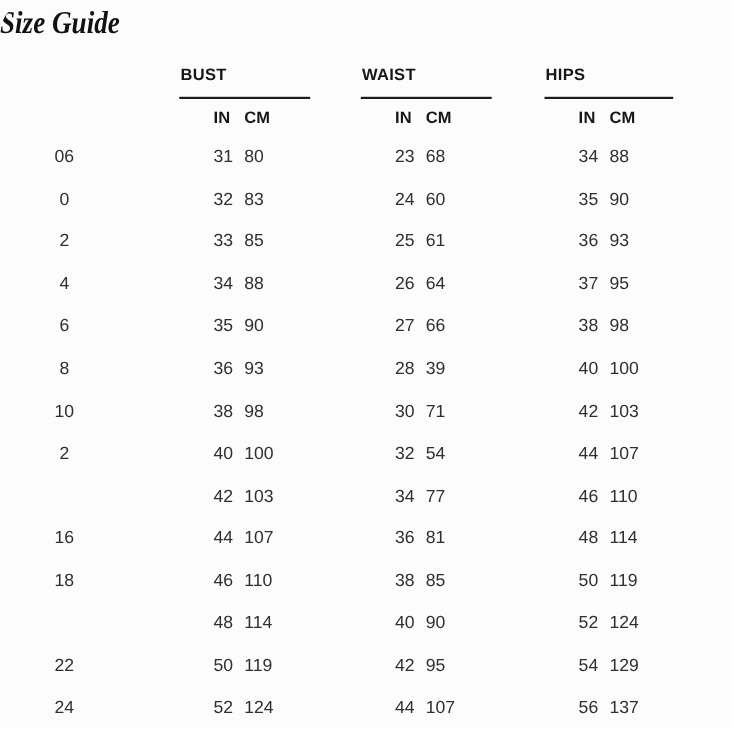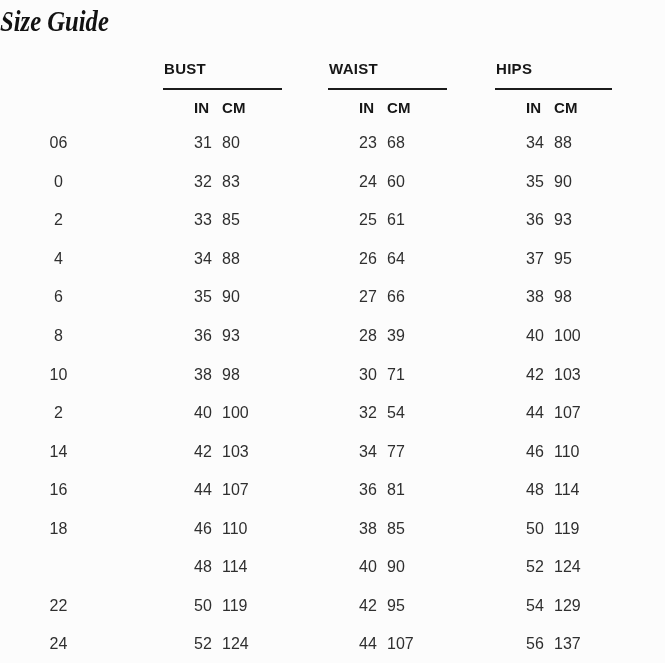--- a/index.html
+++ b/index.html
@@ -159,21 +159,20 @@
       <div class="grid row">
         <div class="cell c-us">2</div>
         <div class="cell c-bust-in in-col">40</div>
         <div class="cell c-bust-cm cm-col">100</div>
         <div class="cell c-waist-in in-col">32</div>
         <div class="cell c-waist-cm cm-col">54</div>
         <div class="cell c-hips-in in-col">44</div>
         <div class="cell c-hips-cm cm-col">107</div>
       </div>
       <div class="grid row">
-        <div class="cell c-us">14</div>
         <div class="cell c-bust-in in-col">42</div>
         <div class="cell c-bust-cm cm-col">103</div>
         <div class="cell c-waist-in in-col">34</div>
         <div class="cell c-waist-cm cm-col">77</div>
         <div class="cell c-hips-in in-col">46</div>
         <div class="cell c-hips-cm cm-col">110</div>
       </div>
       <div class="grid row">
         <div class="cell c-us">16</div>
         <div class="cell c-bust-in in-col">44</div>

